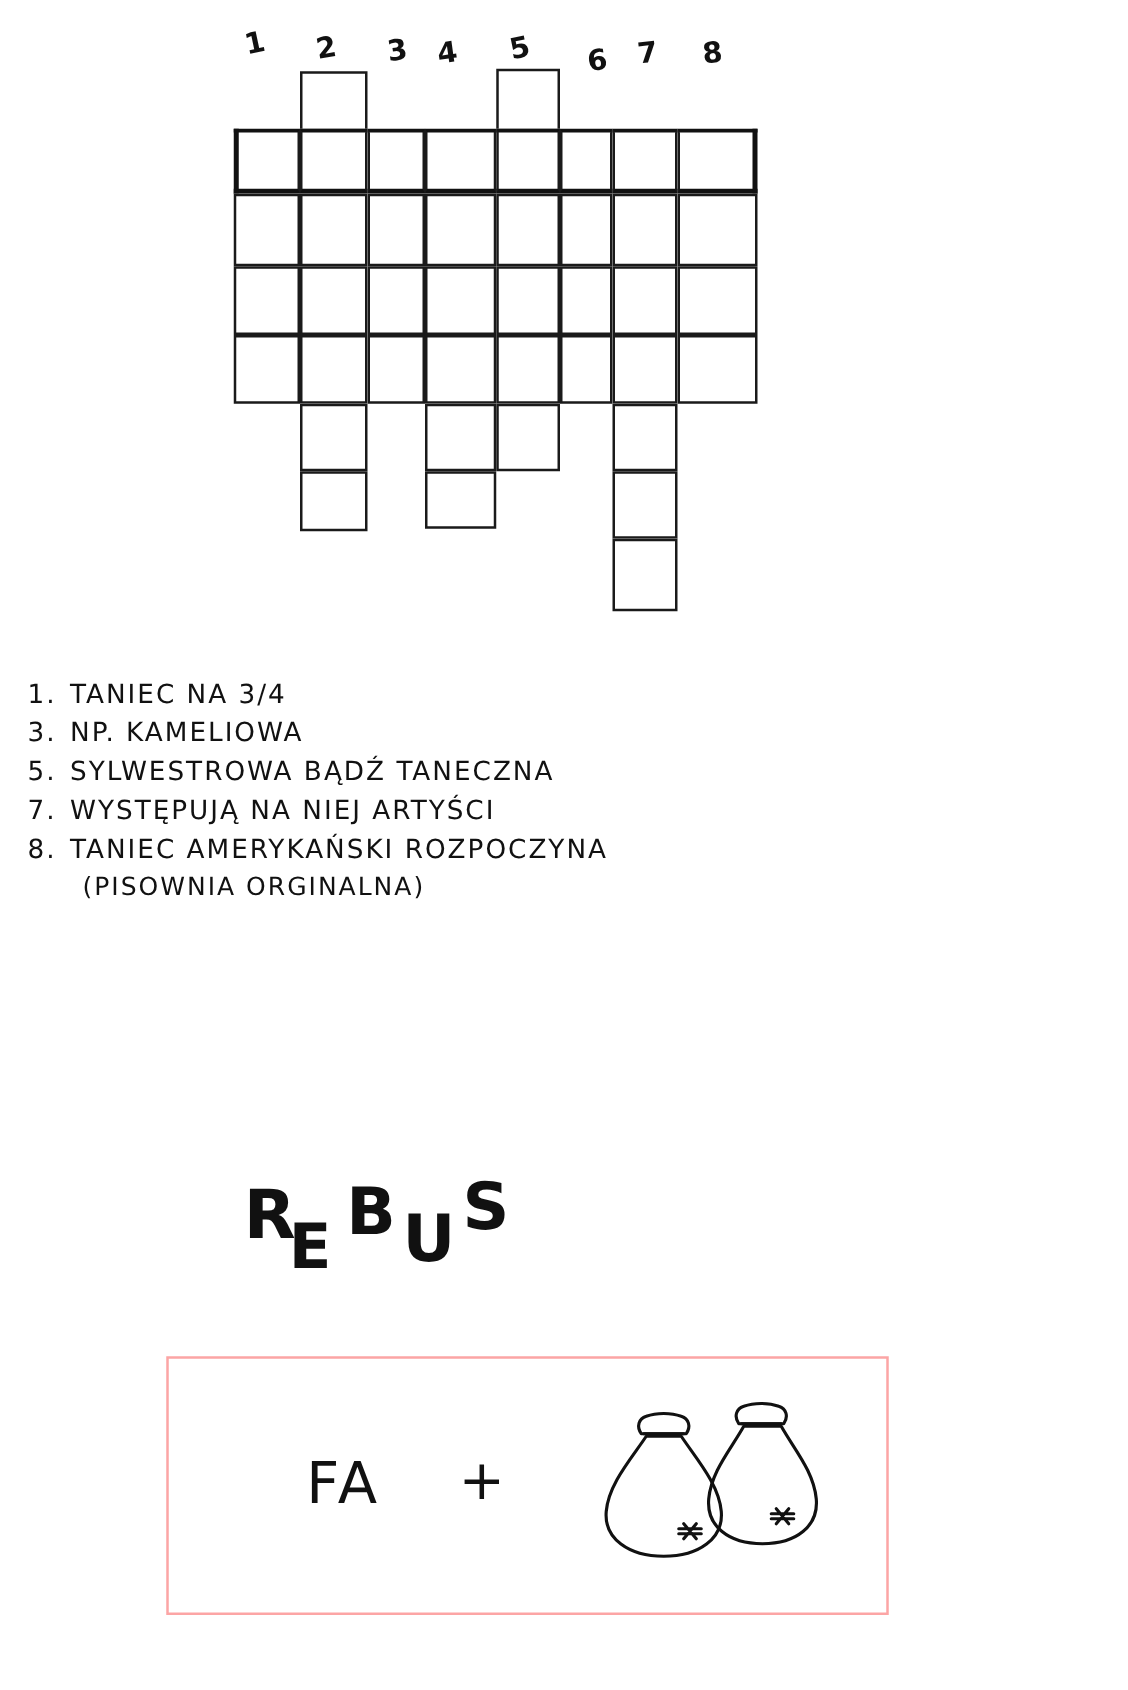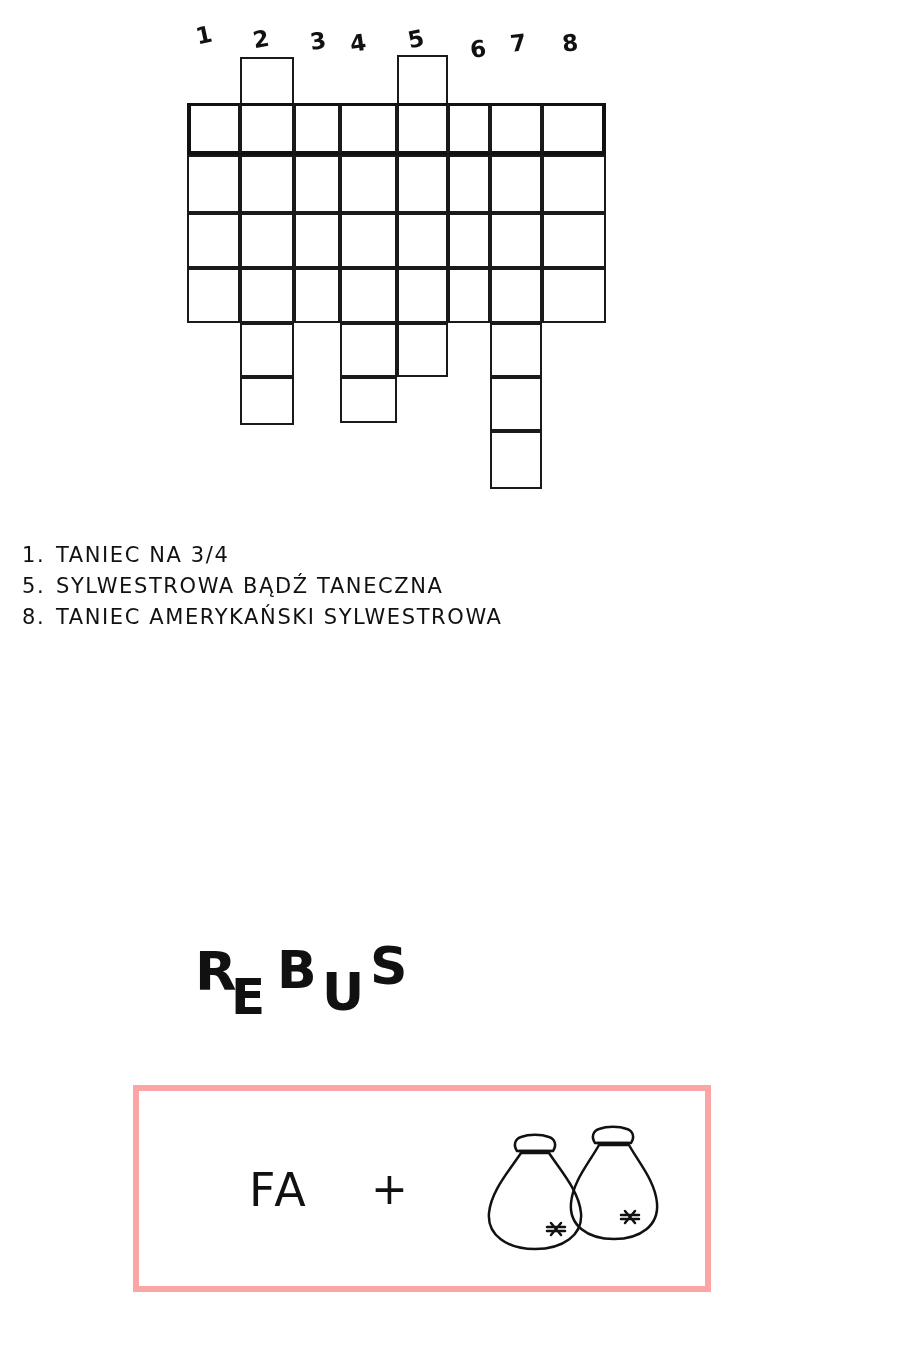--- a/index.html
+++ b/index.html
@@ -84,21 +84,21 @@
     font-family: "DejaVu Sans", sans-serif;
     font-weight: 700;
     color: #111;
   }
   #rebus-box {
     position: absolute;
     left: 133px;
     top: 1085px;
     width: 578px;
     height: 207px;
-    border: 6px solid #fca5a5;
+    border: 2px solid #fca5a5;
     box-sizing: border-box;
   }
   #rebus-fa {
     position: absolute;
     left: 110px;
     top: 72px;
     font-family: "DejaVu Sans", sans-serif;
     font-size: 46px;
     letter-spacing: 3px;
     color: #111;
@@ -183,25 +183,32 @@
   <div class="cell" style="left:490px; top:323px; width:52px; height:54px;"></div>
   <div class="cell" style="left:490px; top:377px; width:52px; height:54px;"></div>
   <div class="cell" style="left:490px; top:431px; width:52px; height:58px;"></div>
 </div>
 
 <div id="clues">
   <div class="clue">
     <span class="num">1.</span><span>TANIEC NA 3/4</span>
   </div>
   <div class="clue">
+    <span class="num">3.</span><span>NP. KAMELIOWA</span>
+  </div>
+  <div class="clue">
     <span class="num">5.</span><span>SYLWESTROWA  BĄDŹ  TANECZNA</span>
   </div>
   <div class="clue">
-    <span class="num">8.</span><span>TANIEC  AMERYKAŃSKI  SYLWESTROWA</span>
-  </div>
+    <span class="num">7.</span><span>WYSTĘPUJĄ  NA  NIEJ  ARTYŚCI</span>
+  </div>
+  <div class="clue">
+    <span class="num">8.</span><span>TANIEC  AMERYKAŃSKI  ROZPOCZYNA</span>
+  </div>
+  <div class="clue-sub">(PISOWNIA  ORGINALNA)</div>
 </div>
 
 <div id="rebus-title">
   <span class="rl" style="left:0px;   top:0px;  font-size:54px;">R</span>
   <span class="rl" style="left:36px;  top:28px; font-size:50px;">E</span>
   <span class="rl" style="left:82px;  top:0px;  font-size:52px;">B</span>
   <span class="rl" style="left:127px; top:22px; font-size:52px;">U</span>
   <span class="rl" style="left:175px; top:-4px; font-size:52px;">S</span>
 </div>
 

